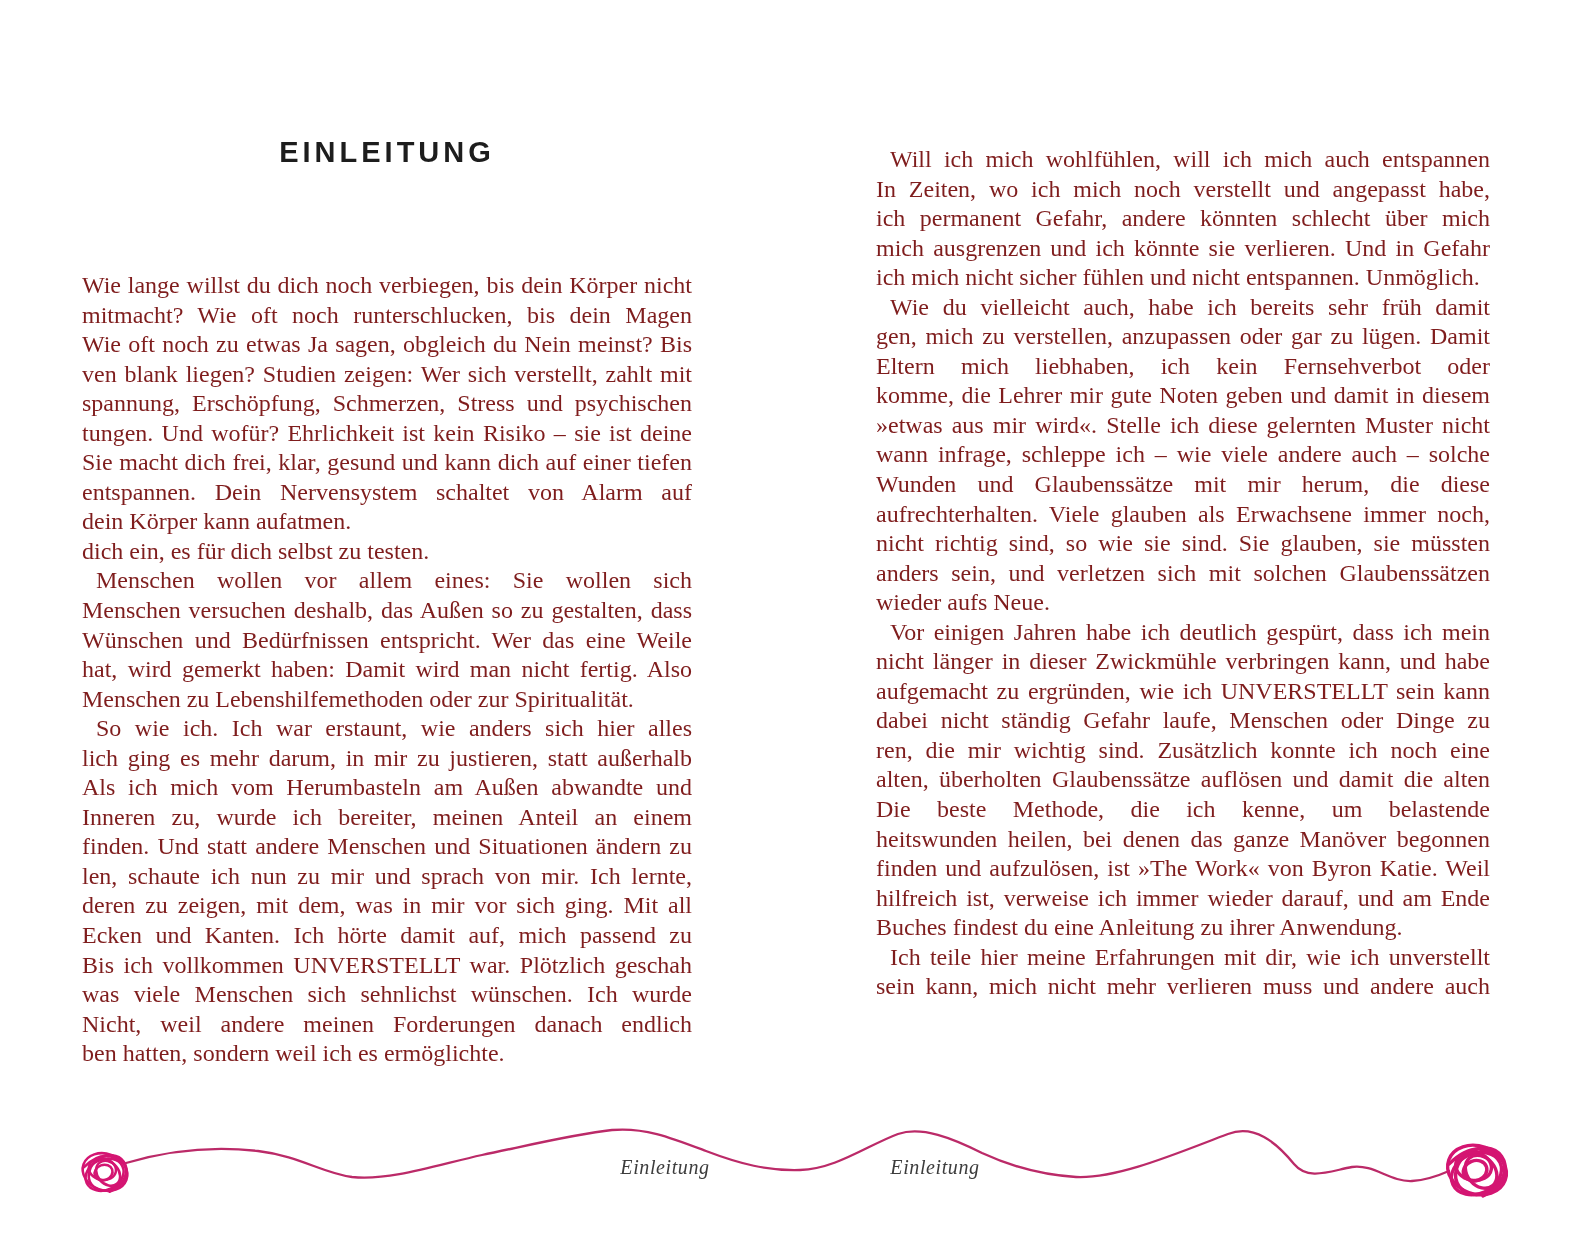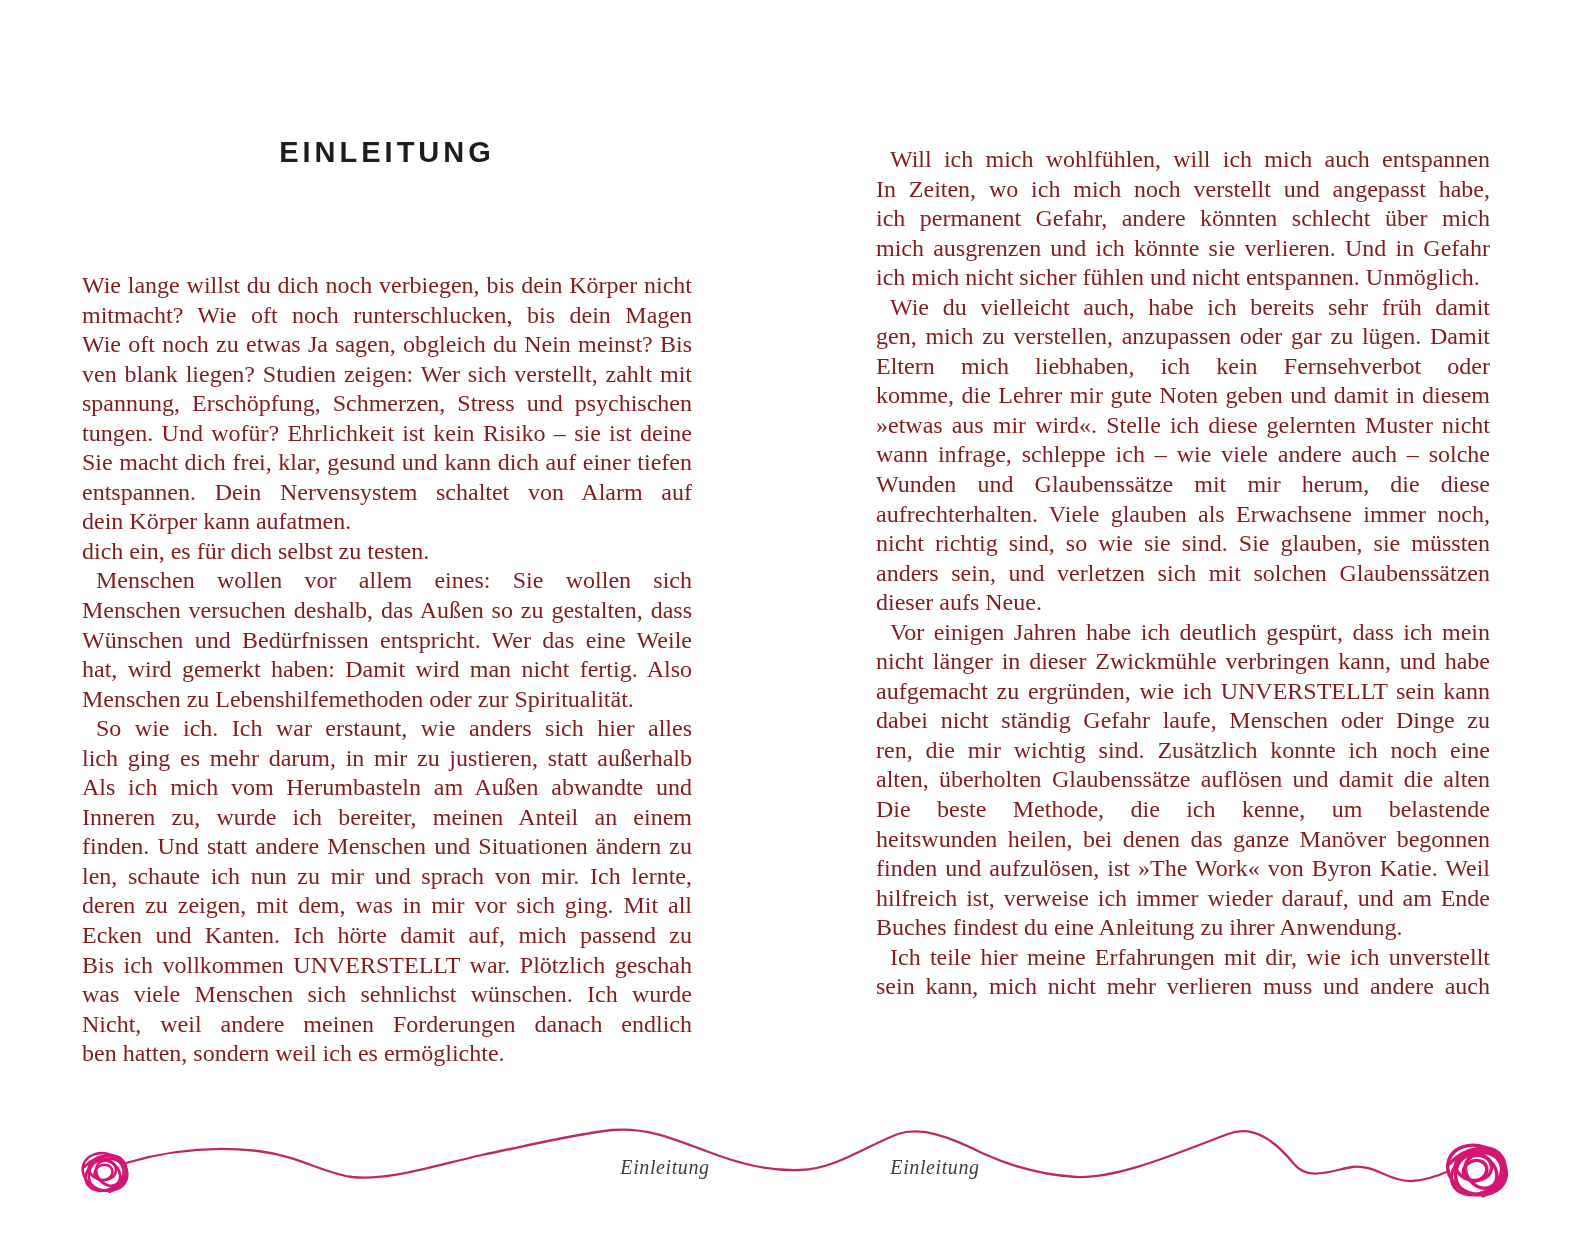--- a/index.html
+++ b/index.html
@@ -157,21 +157,21 @@
         <div class="line indent">Wie du vielleicht auch, habe ich bereits sehr früh damit angefan-</div>
         <div class="line">gen, mich zu verstellen, anzupassen oder gar zu lügen. Damit meine</div>
         <div class="line">Eltern mich liebhaben, ich kein Fernsehverbot oder Stubenarrest be-</div>
         <div class="line">komme, die Lehrer mir gute Noten geben und damit in diesem Leben</div>
         <div class="line">»etwas aus mir wird«. Stelle ich diese gelernten Muster nicht irgend-</div>
         <div class="line">wann infrage, schleppe ich – wie viele andere auch – solche alten</div>
         <div class="line">Wunden und Glaubenssätze mit mir herum, die diese Zwickmühle</div>
         <div class="line">aufrechterhalten. Viele glauben als Erwachsene immer noch, dass sie</div>
         <div class="line">nicht richtig sind, so wie sie sind. Sie glauben, sie müssten irgendwie</div>
         <div class="line">anders sein, und verletzen sich mit solchen Glaubenssätzen immer</div>
-        <div class="line last">dieser aufs Neue.</div>
+        <div class="line last">wieder aufs Neue.</div>
       </div>
       <div class="para">
         <div class="line indent">Vor einigen Jahren habe ich deutlich gespürt, dass ich mein Leben</div>
         <div class="line">nicht länger in dieser Zwickmühle verbringen kann, und habe mich</div>
         <div class="line">aufgemacht zu ergründen, wie ich UNVERSTELLT sein kann und</div>
         <div class="line">dabei nicht ständig Gefahr laufe, Menschen oder Dinge zu verlie-</div>
         <div class="line">ren, die mir wichtig sind. Zusätzlich konnte ich noch eine Menge der</div>
         <div class="line">alten, überholten Glaubenssätze auflösen und damit die alten Kind-</div>
         <div class="line">Die beste Methode, die ich kenne, um belastende Glaubenssätze zu</div>
         <div class="line">heitswunden heilen, bei denen das ganze Manöver begonnen hatte.</div>

